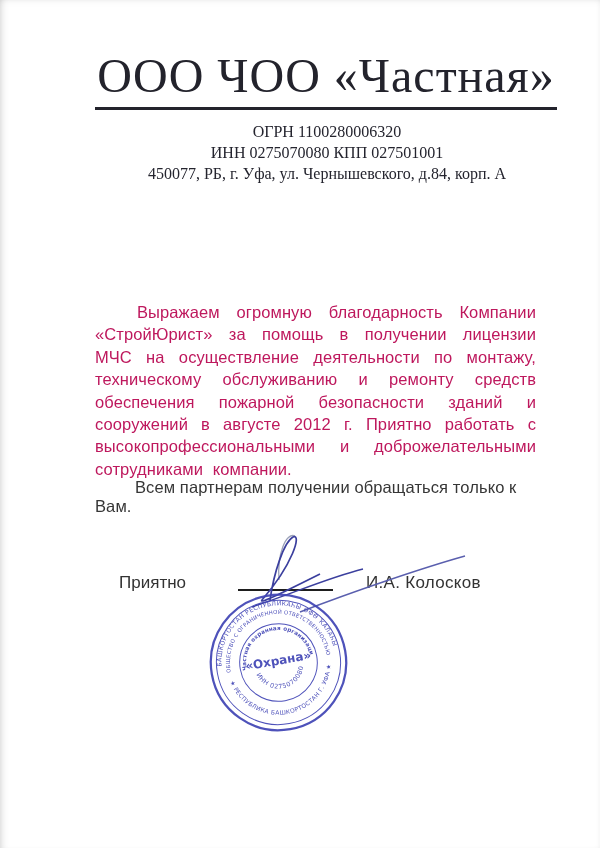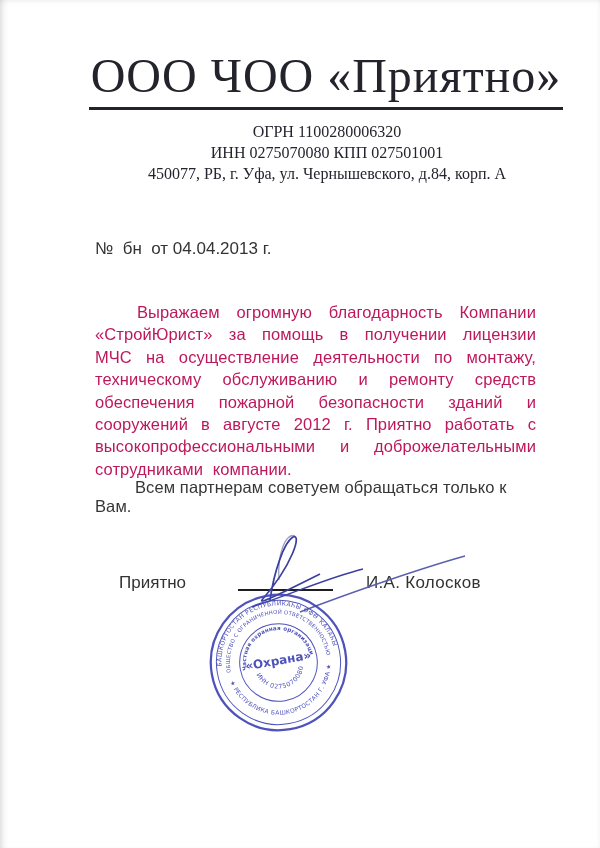--- a/index.html
+++ b/index.html
@@ -48,33 +48,32 @@
   .signature-svg{position:absolute;left:222px;top:512px;width:266px;height:112px;}
   .stamp-svg{position:absolute;left:208px;top:592px;width:141px;height:141px;opacity:.93;}
   .stamp-svg text{font-family:"DejaVu Sans",sans-serif;}
 </style>
 </head>
 <body>
 
 <div class="page">
 
   <div class="company-title">
-    <span class="underlined">ООО ЧОО «Приятно»</span>
+    <span class="underlined">ООО ЧОО «Частная»</span>
   </div>
 
   <div class="head-info">
     <div>ОГРН 1100280006320</div>
     <div>ИНН 0275070080 КПП 027501001</div>
     <div>450077, РБ, г. Уфа, ул. Чернышевского, д.84, корп. А</div>
   </div>
 
-  <div class="ref-line">№  бн  от 04.04.2013 г.</div>
 
   <p class="para1">Выражаем огромную благодарность Компании «СтройЮрист» за помощь в получении лицензии МЧС на осуществление деятельности по монтажу, техническому обслуживанию и ремонту средств обеспечения пожарной безопасности зданий и сооружений в августе 2012 г. Приятно работать с высокопрофессиональными и доброжелательными сотрудниками компании.</p>
-  <p class="para2">Всем партнерам советуем обращаться только к Вам.</p>
+  <p class="para2">Всем партнерам получении обращаться только к Вам.</p>
 
   <span class="role-label">Приятно</span>
   <span class="director-name">И.А. Колосков</span>
 
   <svg class="signature-svg" viewBox="0 0 266 112" aria-hidden="true">
 
     <line x1="16" y1="78" x2="111" y2="78" stroke="#1e1e1e" stroke-width="2"></line>
 
     <path d="M 57 68 C 55 42, 64 20, 73 24" fill="none" stroke="#9aa0b8" stroke-width="1.3"></path>
 

